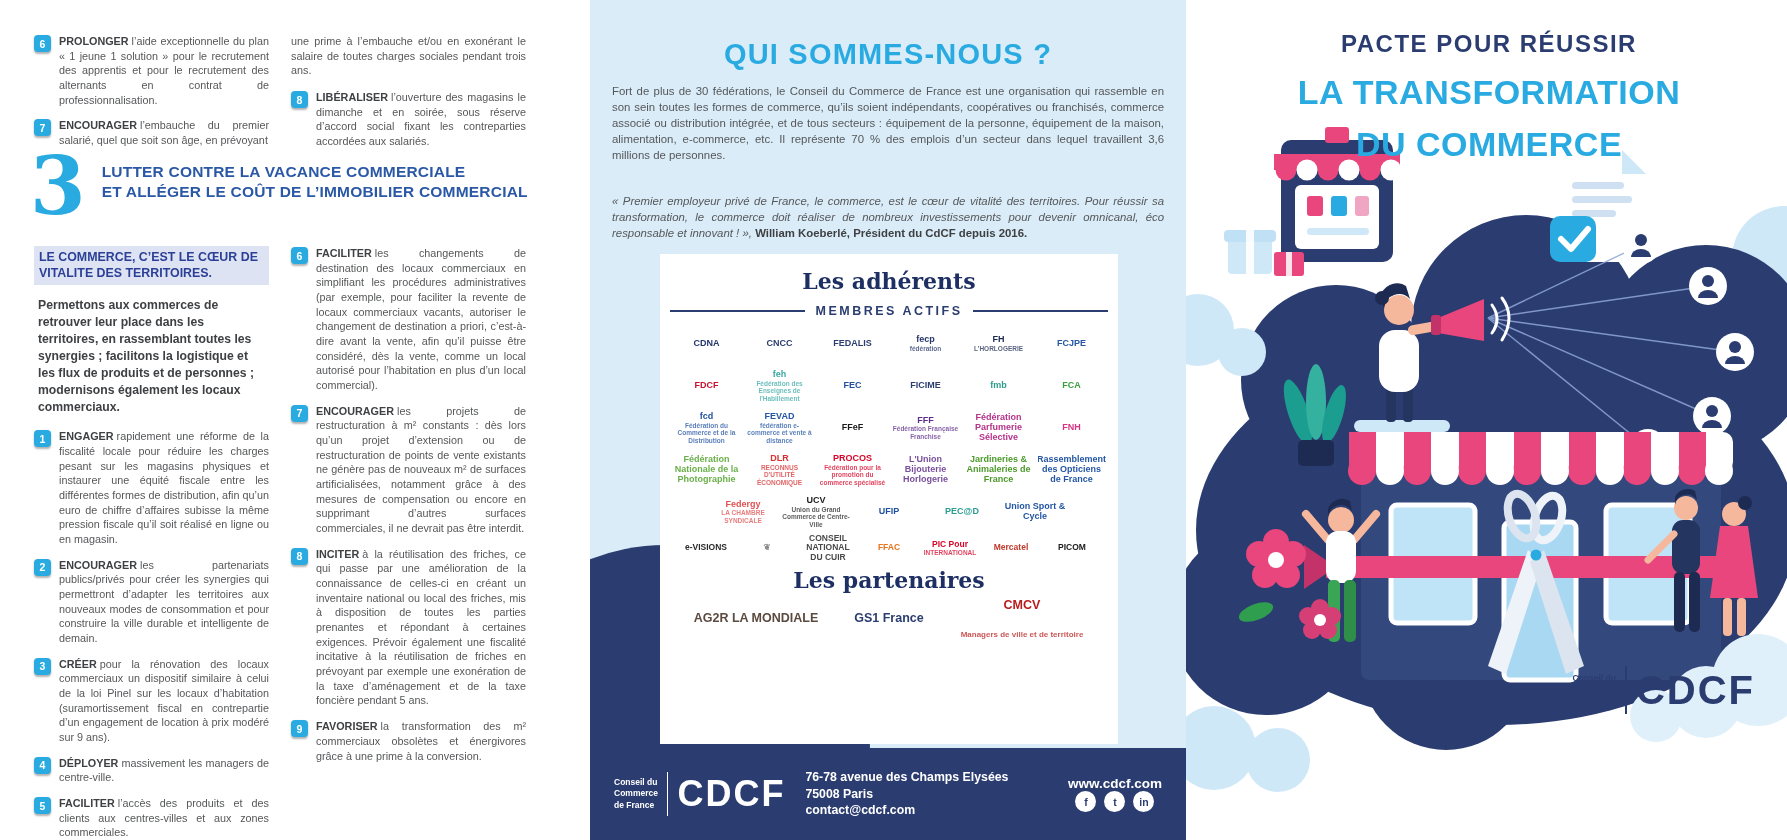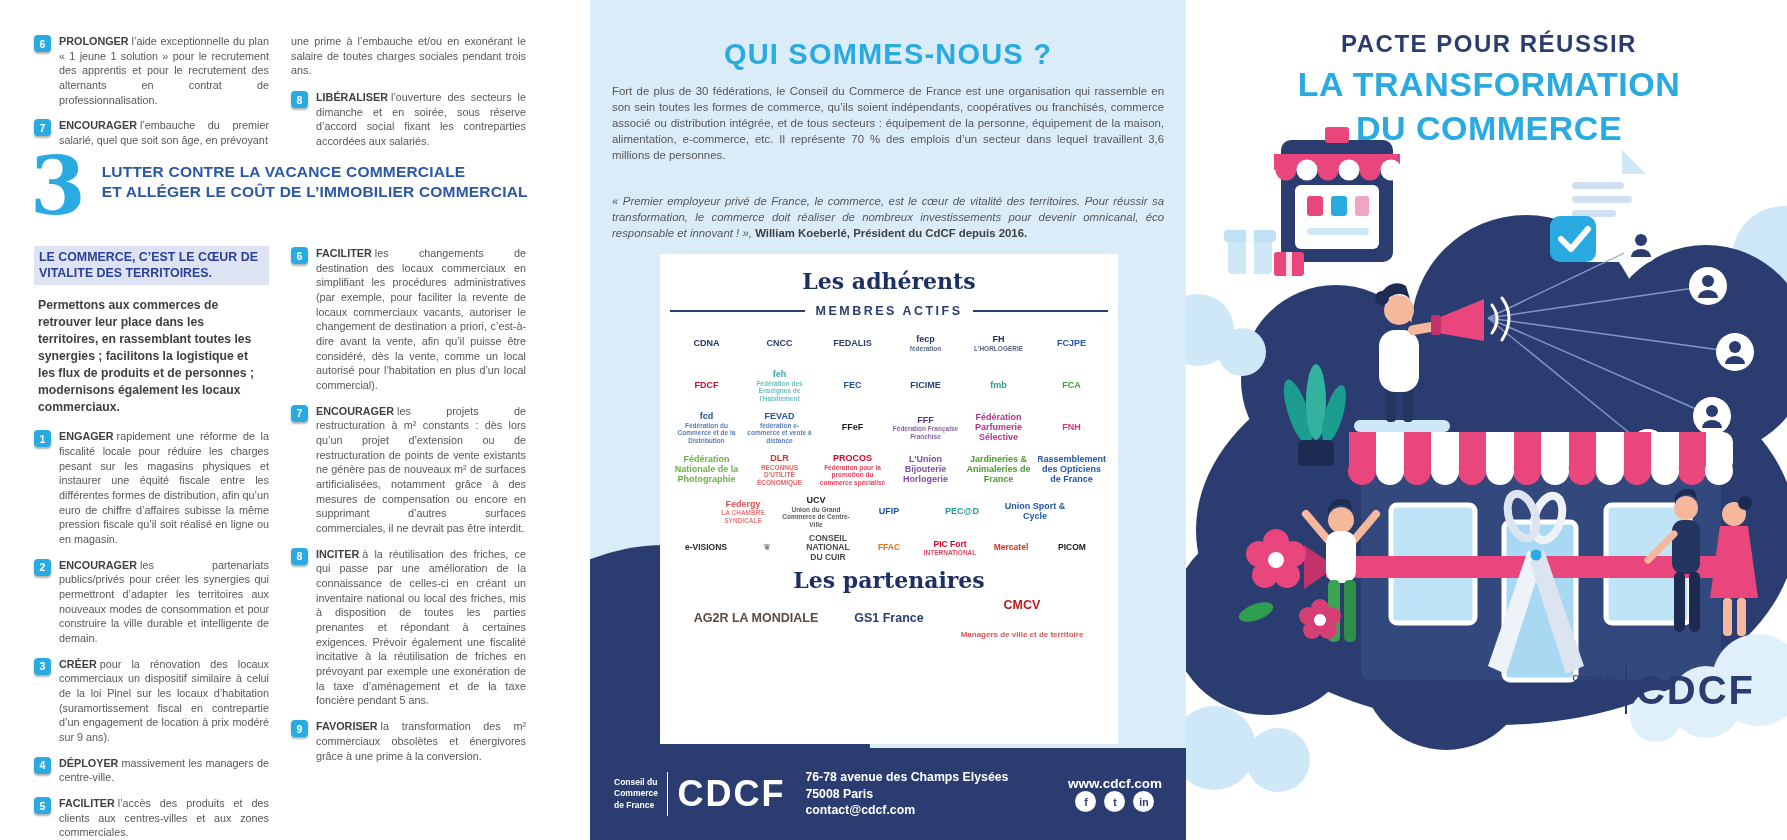--- a/index.html
+++ b/index.html
@@ -61,21 +61,21 @@
   .webcol{margin-left:auto;display:flex;flex-direction:column;align-items:center;}
   .website{font-size:13.5px;font-weight:800}
   .socials{display:flex;gap:8px}
   .soc{width:21px;height:21px;border-radius:50%;background:#fff;color:#2b3d70;font-weight:800;font-size:10.5px;
        display:flex;align-items:center;justify-content:center;cursor:pointer}
 
   
   .panel-right{position:absolute;left:1186px;top:0;width:601px;height:840px;background:#fff;overflow:hidden}
   .rp-title{position:absolute;top:30px;left:88px;width:430px;text-align:center;z-index:1}
   .rp-line1{font-size:24px;font-weight:600;color:#2b3d70;letter-spacing:1.5px;margin:0 0 5px}
-  .rp-line2{font-size:34px;font-weight:800;color:#29abe2;line-height:1.06;margin:8px;letter-spacing:.5px}
+  .rp-line2{font-size:34px;font-weight:800;color:#29abe2;line-height:1.06;margin:16px;letter-spacing:.5px}
   .illus{position:absolute;left:0;top:0;width:601px;height:840px}
   .rp-logo{position:absolute;top:666px;right:32px;display:flex;align-items:center;gap:9px;color:#2b3d70;z-index:2}
   .rp-logo .vline{background:#2b3d70;height:48px}
   .rp-logo .cdcf-big{font-size:40px}
 </style>
 </head>
 <body>
 
 <div class="poster">
 
@@ -89,21 +89,21 @@
           <div class="item">
           <span class="badge">7</span>
           <p class="itext"><b>ENCOURAGER</b><span>l’embauche du premier salarié, quel que soit son âge, en prévoyant</span></p>
         </div>
         </div>
       <div class="col">
         <p class="cont">une prime à l’embauche et/ou en exonérant le salaire de toutes charges sociales pendant trois ans.</p>
         <div>
             <div class="item">
             <span class="badge">8</span>
-            <p class="itext"><b>LIBÉRALISER</b><span>l’ouverture des secteurs le dimanche et en soirée, sous réserve d’accord social fixant les contreparties accordées aux salariés.</span></p>
+            <p class="itext"><b>LIBÉRALISER</b><span>l’ouverture des magasins le dimanche et en soirée, sous réserve d’accord social fixant les contreparties accordées aux salariés.</span></p>
           </div>
           </div>
       </div>
     </div>
 
     <div class="sec3">
       <div class="bignum">3</div>
       <h2 class="sec-title">
         <span>LUTTER CONTRE LA VACANCE COMMERCIALE</span><br>
         <span>ET ALLÉGER LE COÛT DE L’IMMOBILIER COMMERCIAL</span>
@@ -304,21 +304,21 @@
         </div>
           <div class="logo-chip" style="color: rgb(74, 74, 74);">
           <span class="ll">CONSEIL NATIONAL DU CUIR</span>
           <span class="sub"></span>
         </div>
           <div class="logo-chip" style="color: rgb(232, 115, 26);">
           <span class="ll">FFAC</span>
           <span class="sub"></span>
         </div>
           <div class="logo-chip" style="color: rgb(217, 4, 41);">
-          <span class="ll">PIC Fort</span>
+          <span class="ll">PIC Pour</span>
           <span class="sub">INTERNATIONAL</span>
         </div>
           <div class="logo-chip" style="color: rgb(192, 57, 43);">
           <span class="ll">Mercatel</span>
           <span class="sub"></span>
         </div>
           <div class="logo-chip" style="color: rgb(26, 26, 26);">
           <span class="ll">PICOM</span>
           <span class="sub"></span>
         </div>

